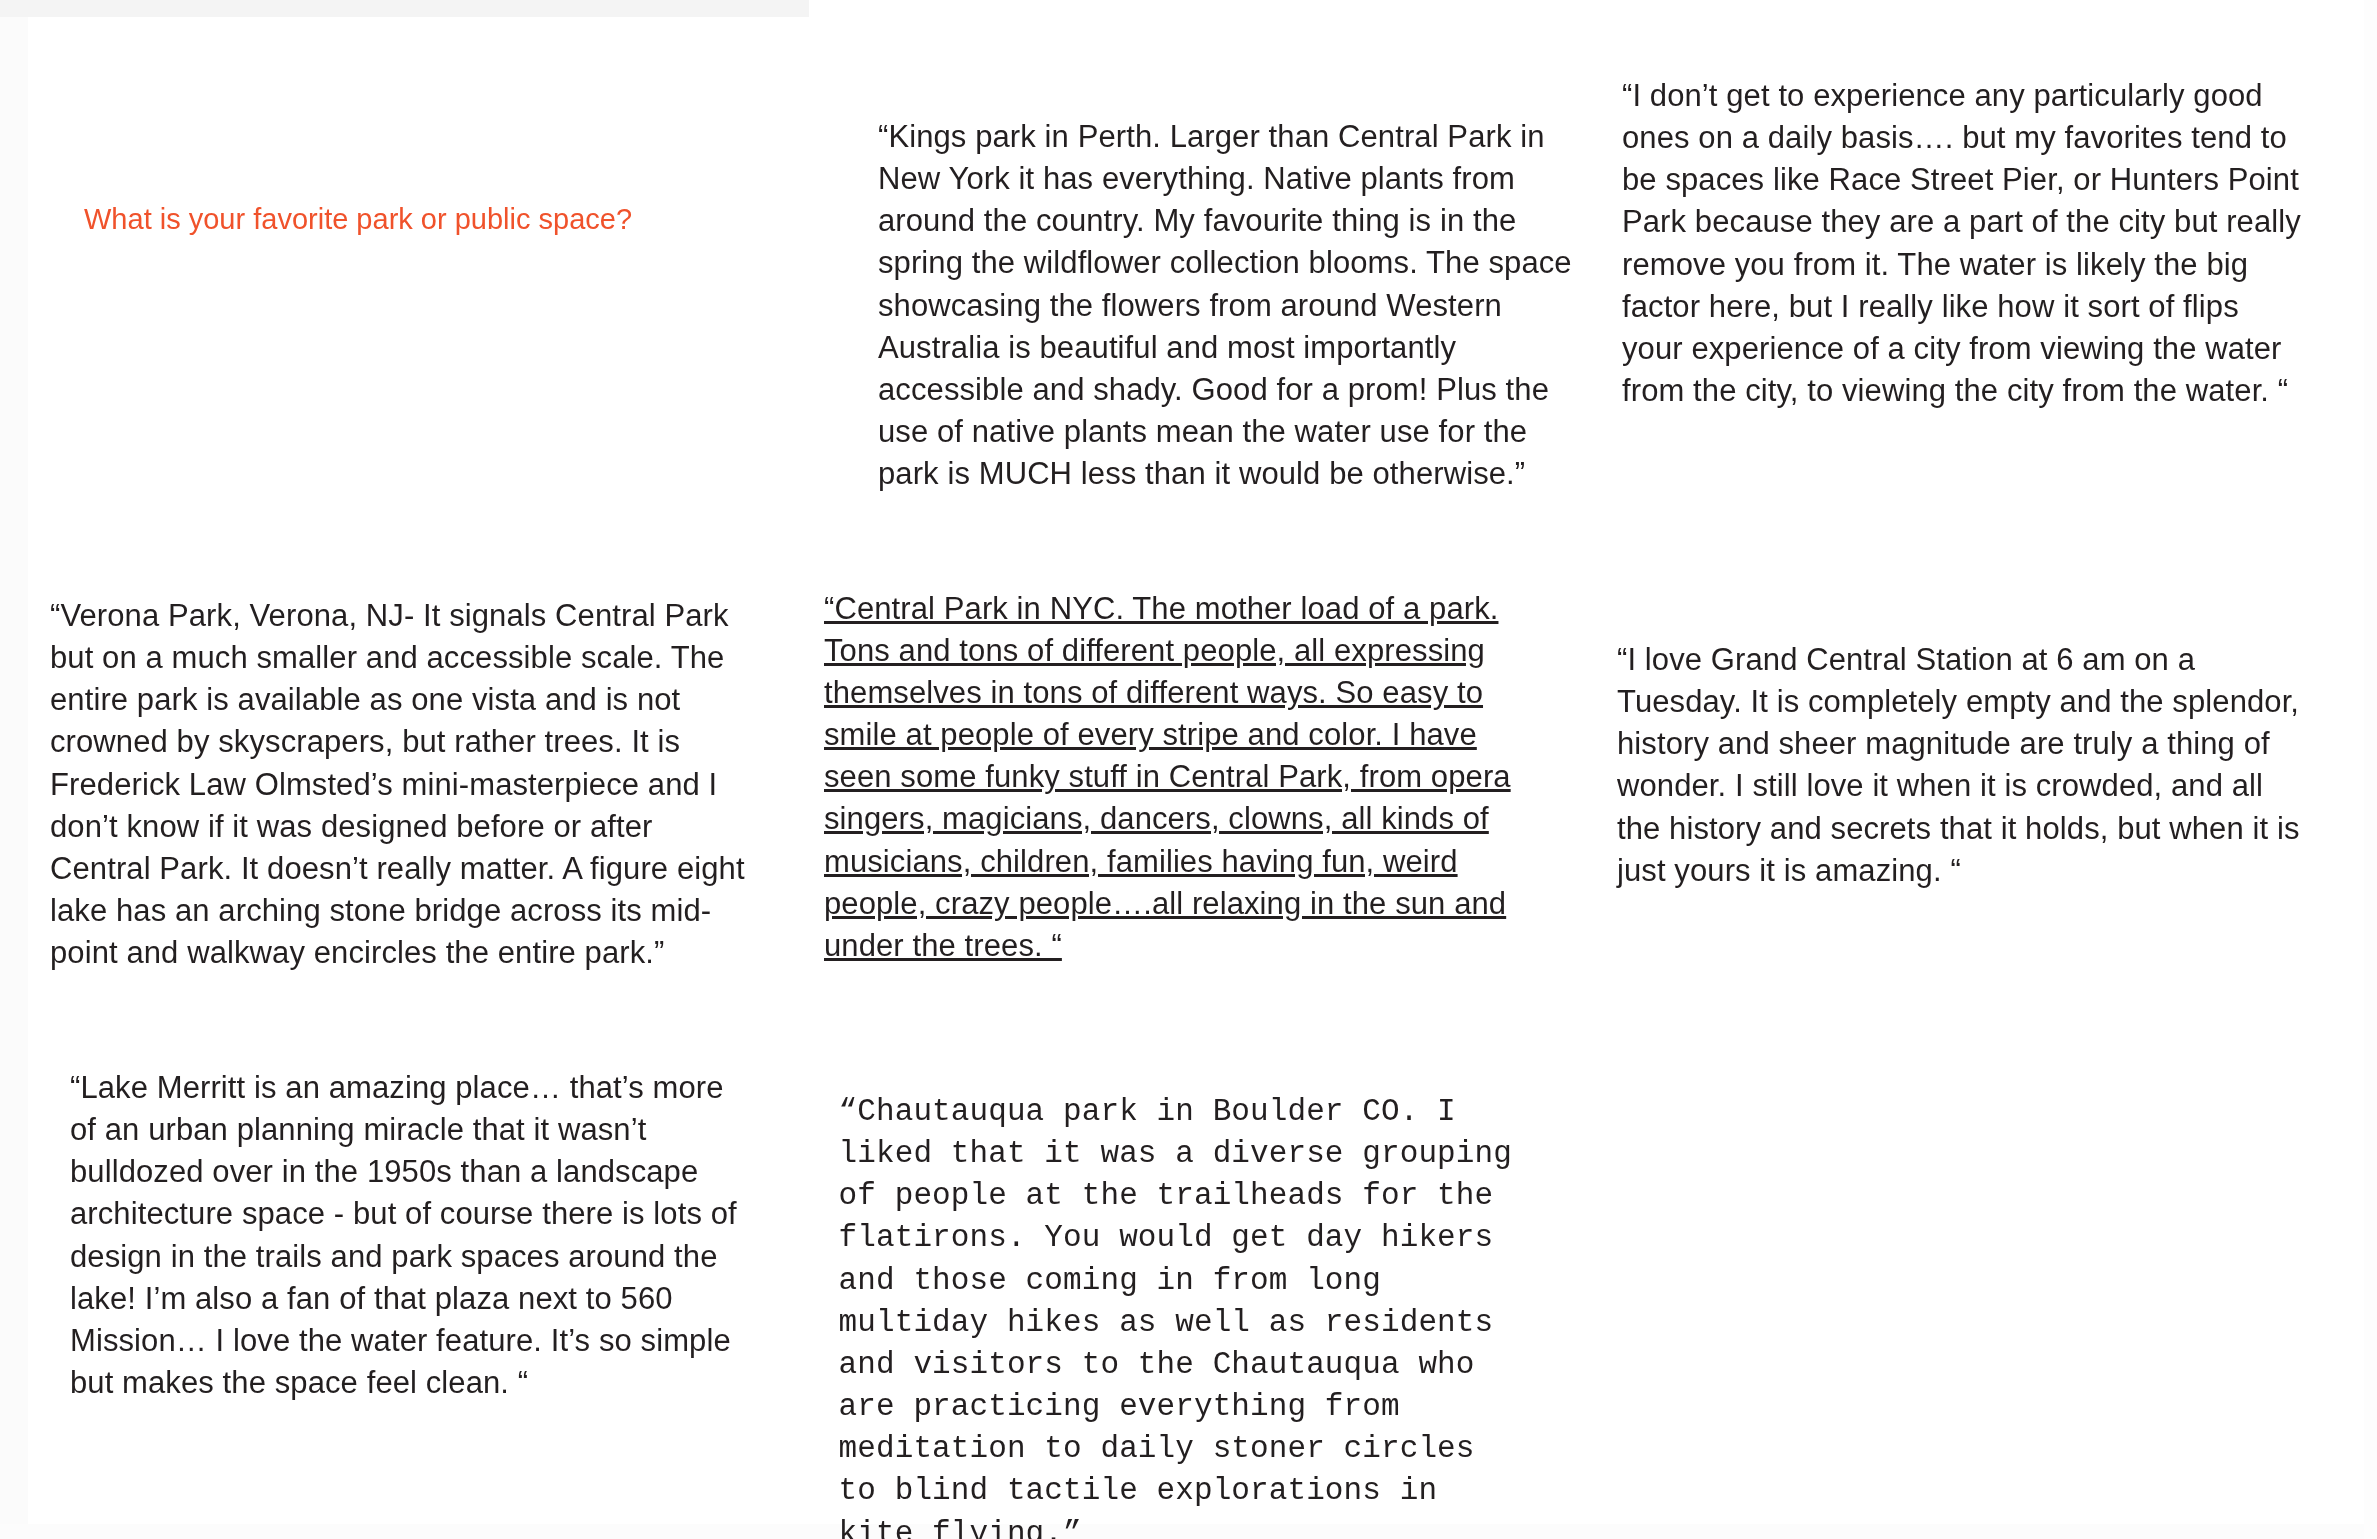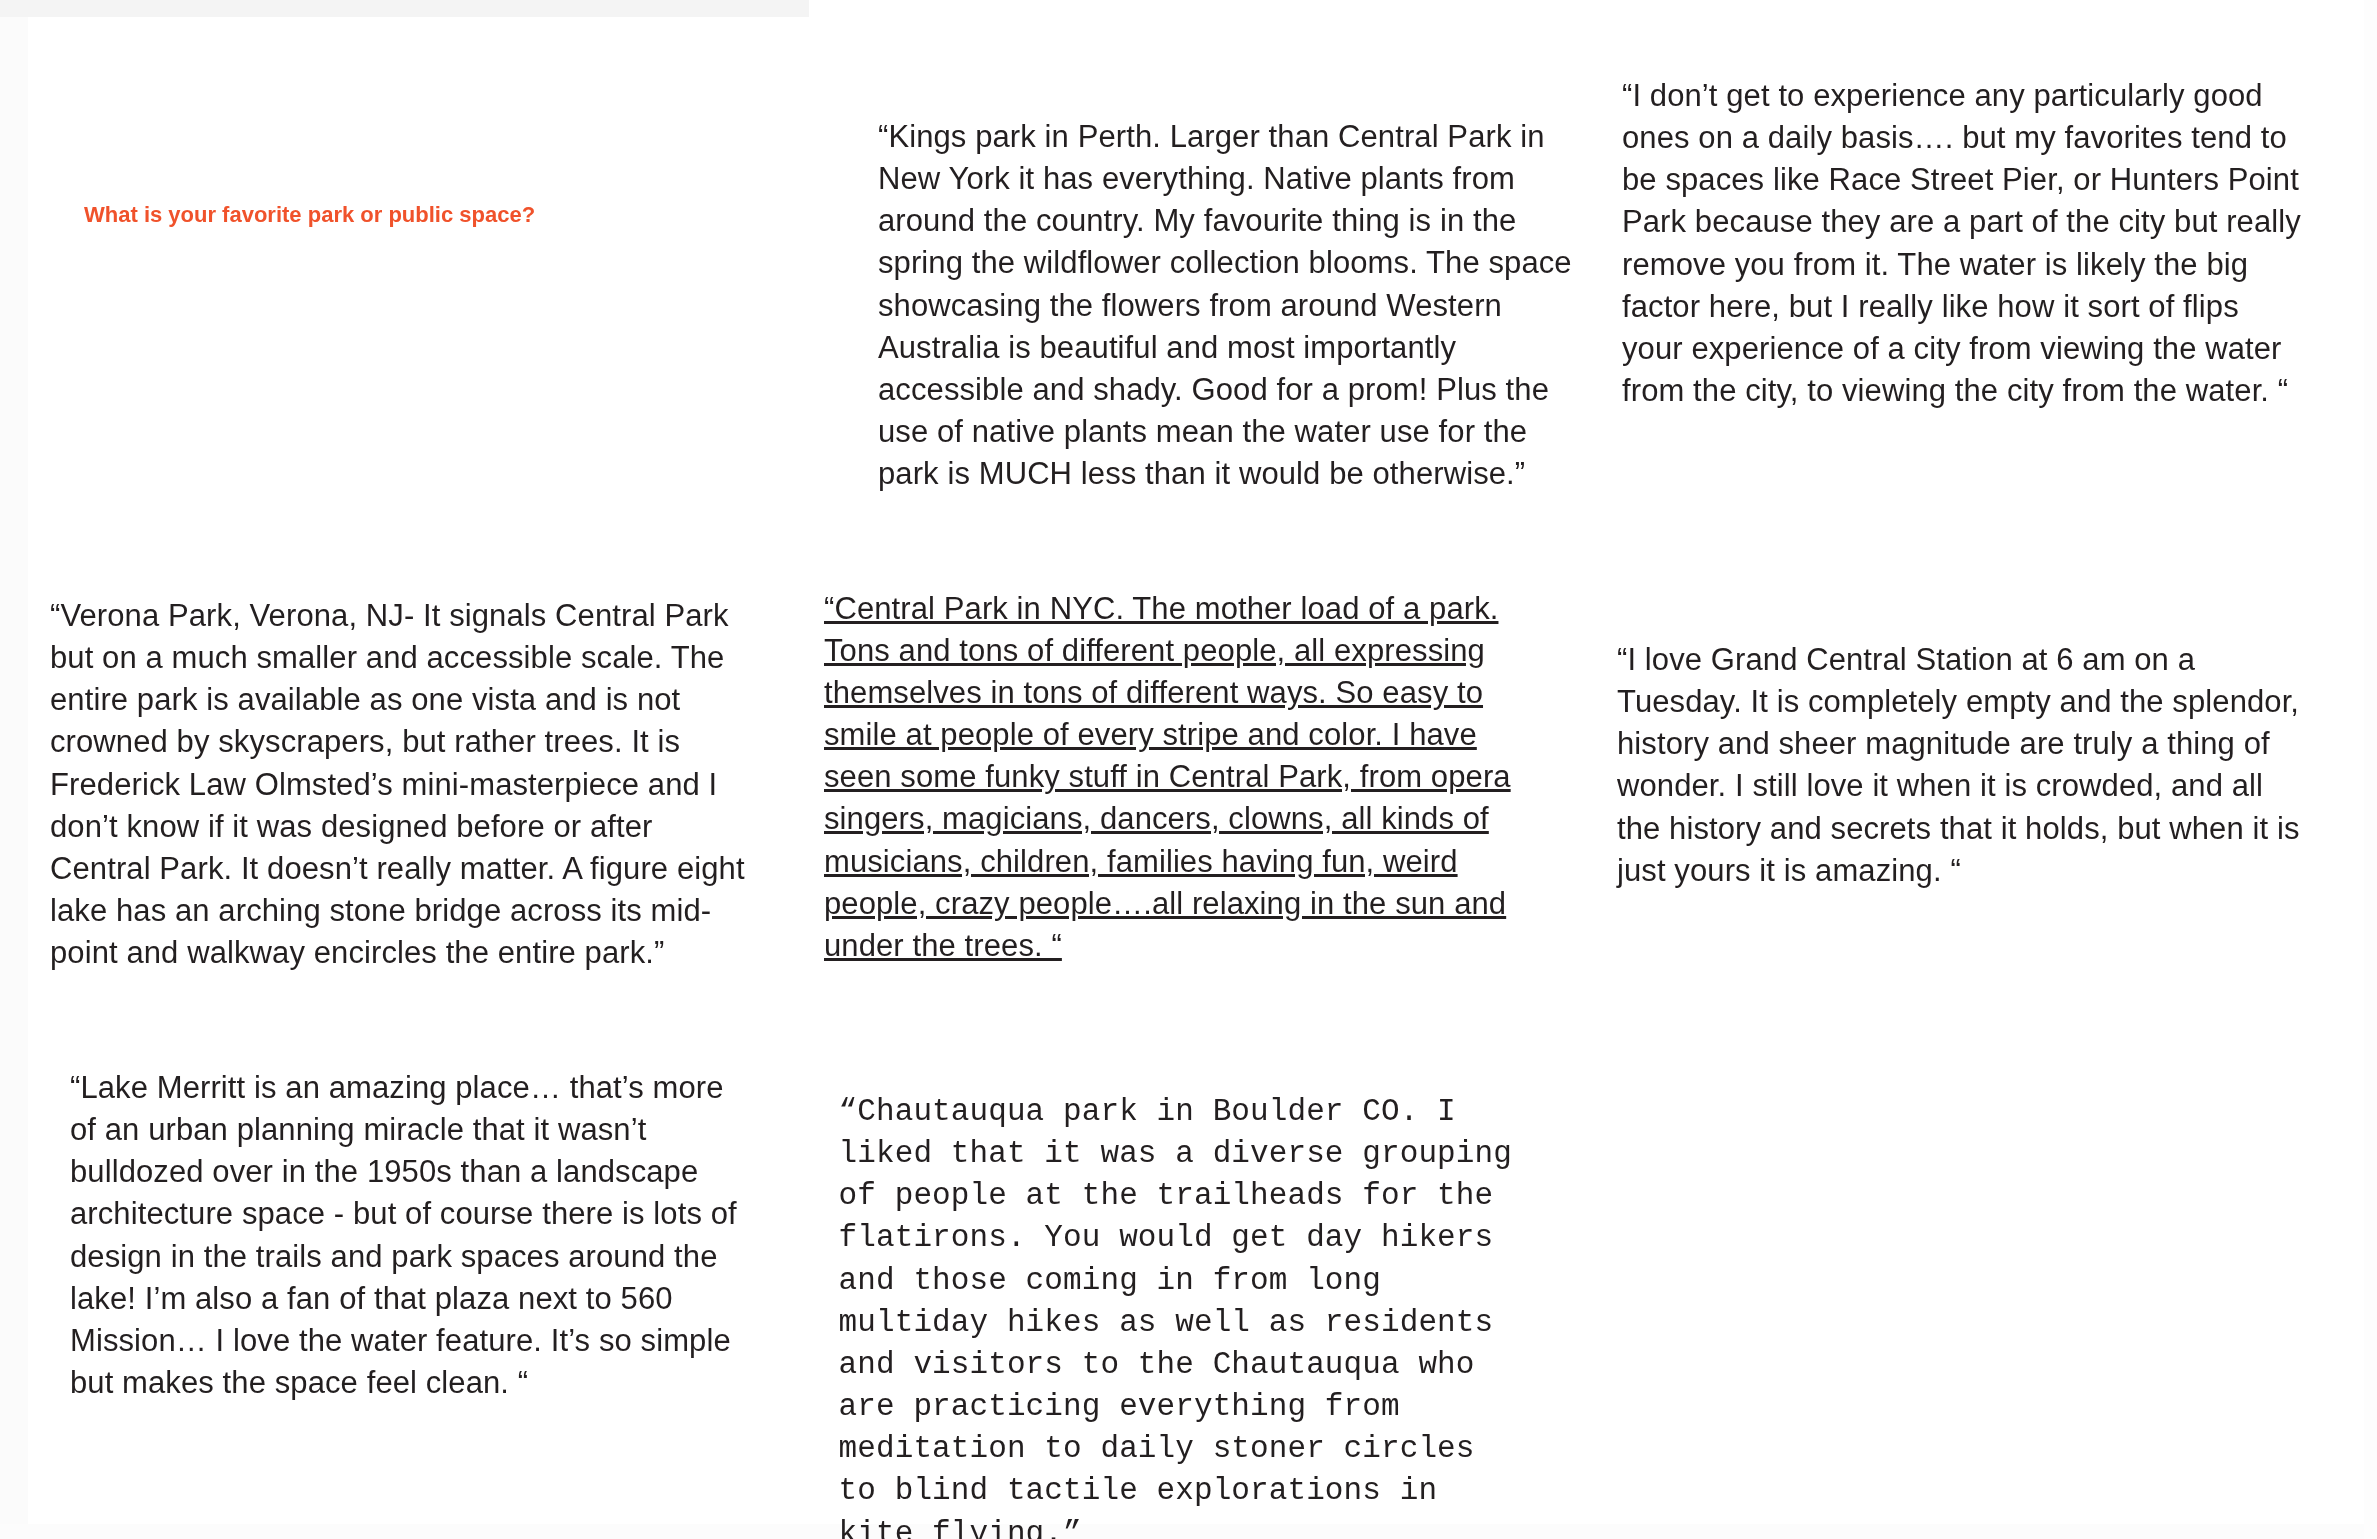--- a/index.html
+++ b/index.html
@@ -43,24 +43,24 @@
     font-weight: 400;
   }
 
   
 
   .q-title {
     position: absolute;
     left: 84px;
     top: 200px;
     width: 653px;
-    font-size: 22px;
+    font-size: 29px;
     line-height: 1.36;
     color: #f0522b;
-    font-weight: 700;
+    font-weight: 400;
   }
 
   .c1 .quote { position: absolute; left: 58px; top: 70px; width: 695px; margin-top: 46px; }
   .c2 .quote { position: absolute; left: 19px; top: 75px; width: 681px; }
 
   .c4 .quote { position: absolute; left: 50px; top: 26px; width: 704px; }
   .c5 .quote { position: absolute; left: 4px; top: 18.6px; width: 704px; text-decoration: underline; }
   .c6 .quote { position: absolute; left: 14px; top: 70px; width: 695px; }
 
   .c7 .quote { position: absolute; left: 70px; top: 32px; width: 671px; }

